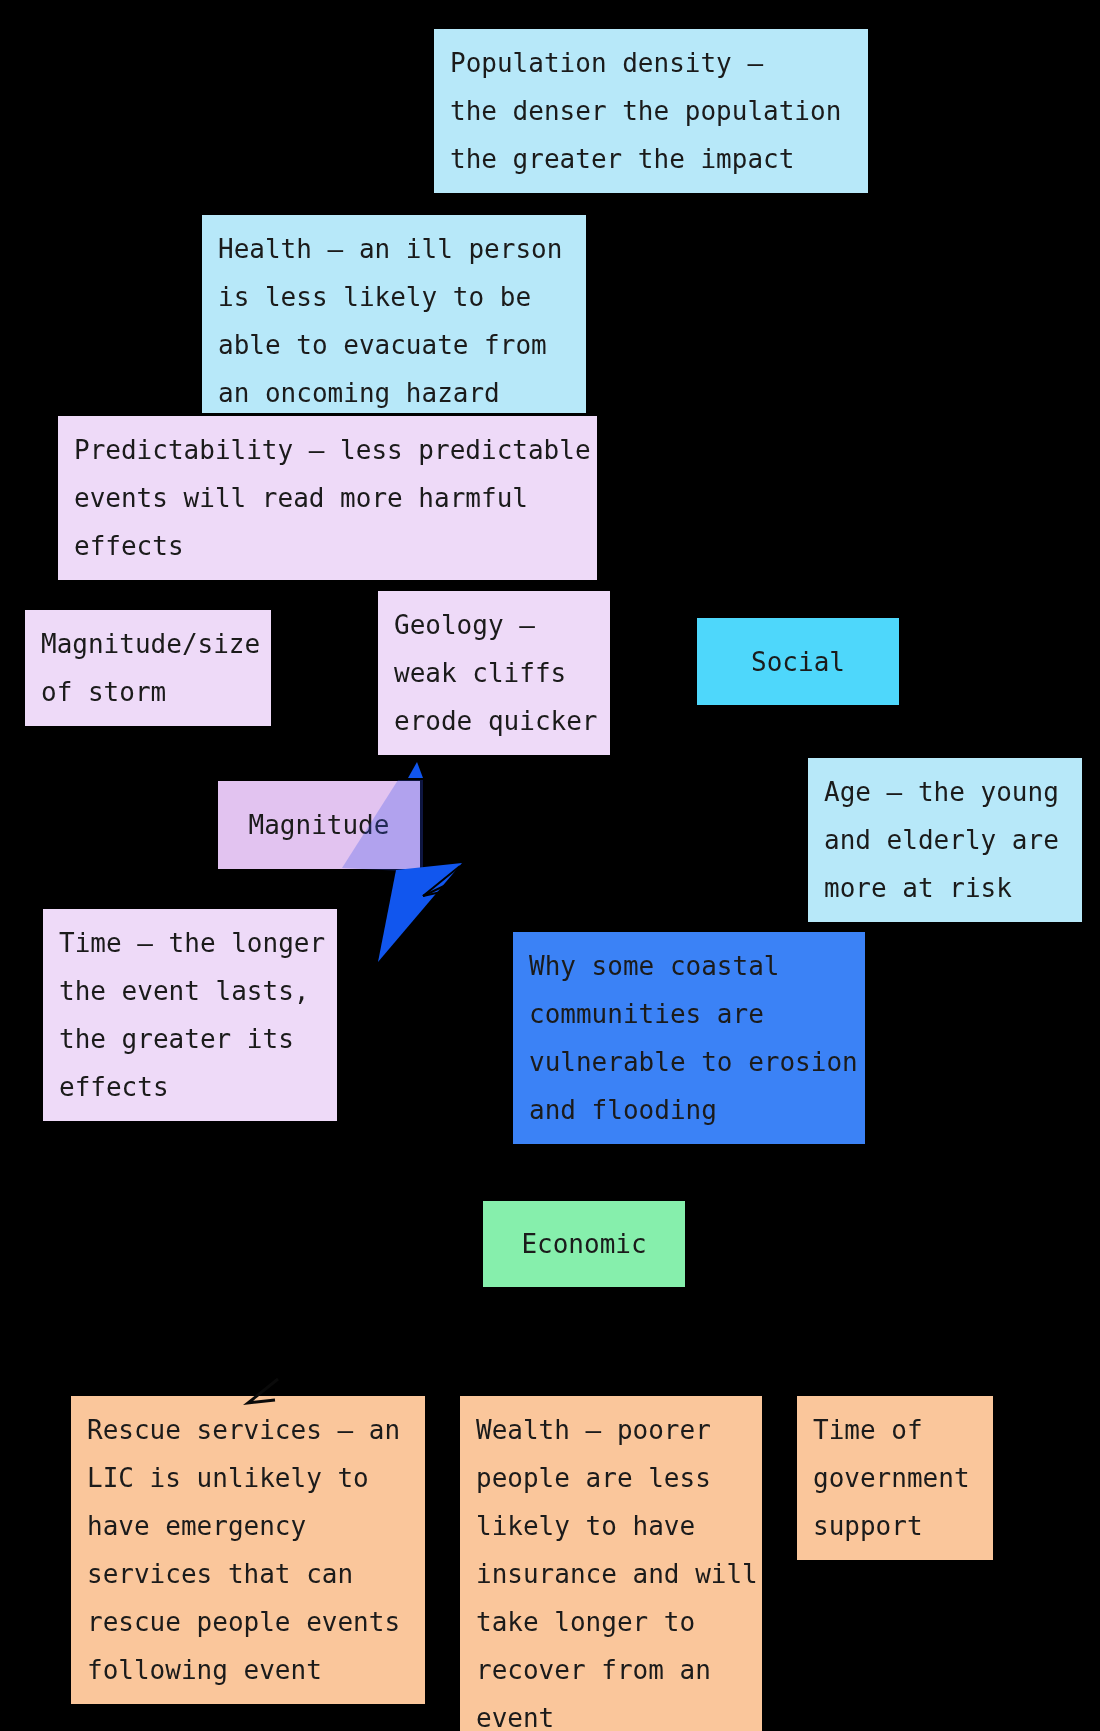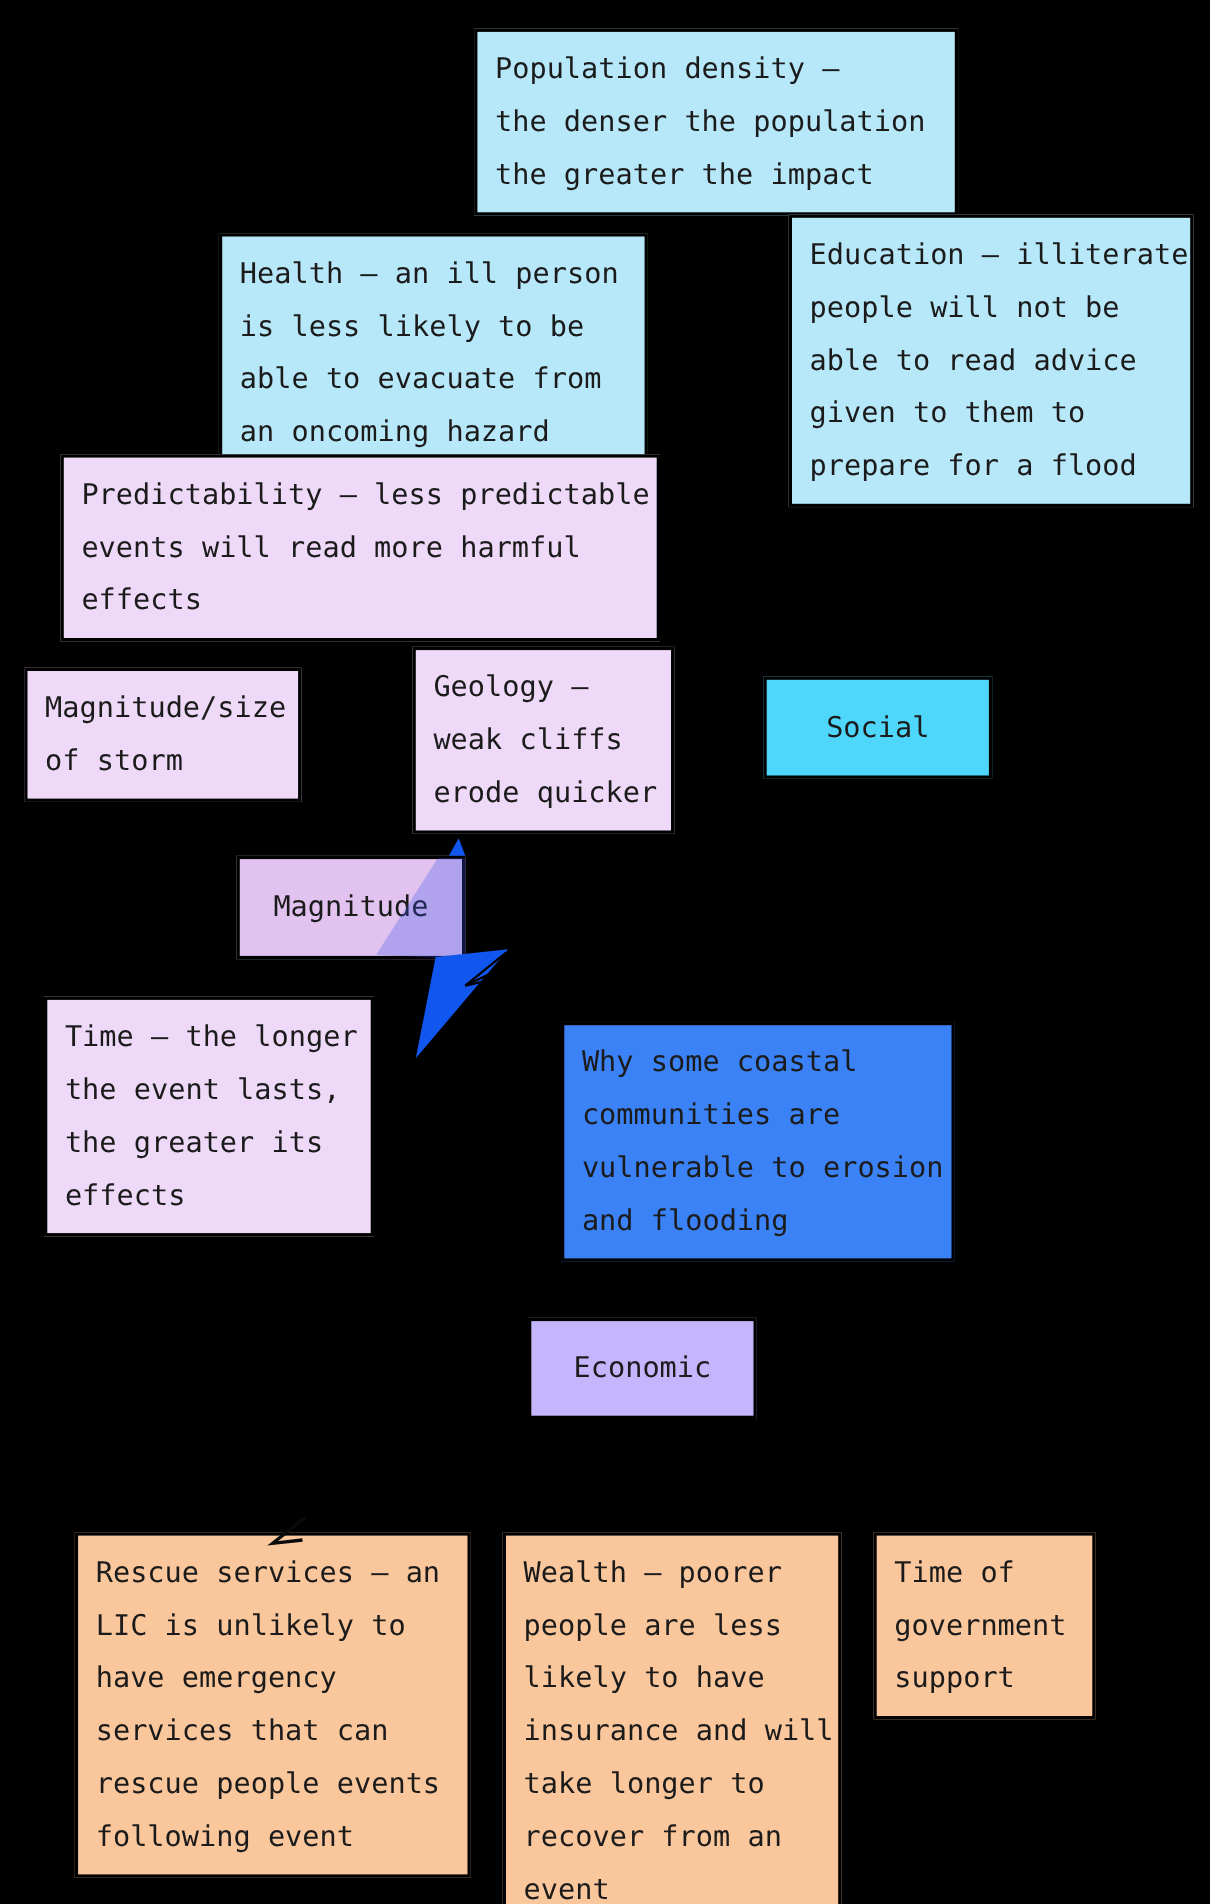--- a/index.html
+++ b/index.html
@@ -7,21 +7,21 @@
           font-family:"DejaVu Sans Mono", monospace;color:#1b1b1b;}
   .node{position:absolute;box-sizing:border-box;border:3px solid #000;
         padding:10px 16px;font-size:26px;line-height:48px;white-space:pre;z-index:1;}
   .label{display:flex;align-items:center;justify-content:center;text-align:center;
          white-space:pre;padding:0;}
   .blue{background:#b7e8f9;}
   .lav{background:#eedaf8;}
   .purple{background:#e2c3f0;}
   .cyan{background:#4ed7fb;}
   .gray{background:#3b82f6;}
-  .orange{background:#c4b5fd;}
+  .orange{background:#86efac;}
   .peach{background:#fac69b;}
 
   #population{left:431px;top:26px;width:440px;}
   #health{left:199px;top:212px;width:390px;}
   #education{left:717px;top:195px;width:368px;}
   #predictability{left:55px;top:413px;width:545px;}
   #magnitude{left:22px;top:607px;width:252px;}
   #geology{left:375px;top:588px;width:238px;}
   #social{left:694px;top:615px;width:208px;height:93px;}
   #age{left:805px;top:755px;width:280px;}
@@ -46,39 +46,37 @@
 
   <div class="node blue" id="population">Population density –
 the denser the population
 the greater the impact</div>
 
   <div class="node blue" id="health">Health – an ill person
 is less likely to be
 able to evacuate from
 an oncoming hazard</div>
 
-  <div class="node blue" id="education">Education – illiterate
-people will not be
-able to read advice
-given to them to
-prepare for a flood</div>
 
   <div class="node lav" id="predictability">Predictability – less predictable
 events will read more harmful
 effects</div>
 
   <div class="node lav" id="magnitude">Magnitude/size
 of storm</div>
 
   <div class="node lav" id="geology">Geology –
 weak cliffs
 erode quicker</div>
 
   <div class="node cyan label" id="social">Social</div>
 
+  <div class="node blue" id="age">Age – the young
+and elderly are
+more at risk</div>
 
   <div class="node purple label" id="physical">Magnitude</div>
 
   <div class="node lav" id="time">Time – the longer
 the event lasts,
 the greater its
 effects</div>
 
   <div class="node gray" id="center">Why some coastal
 communities are

